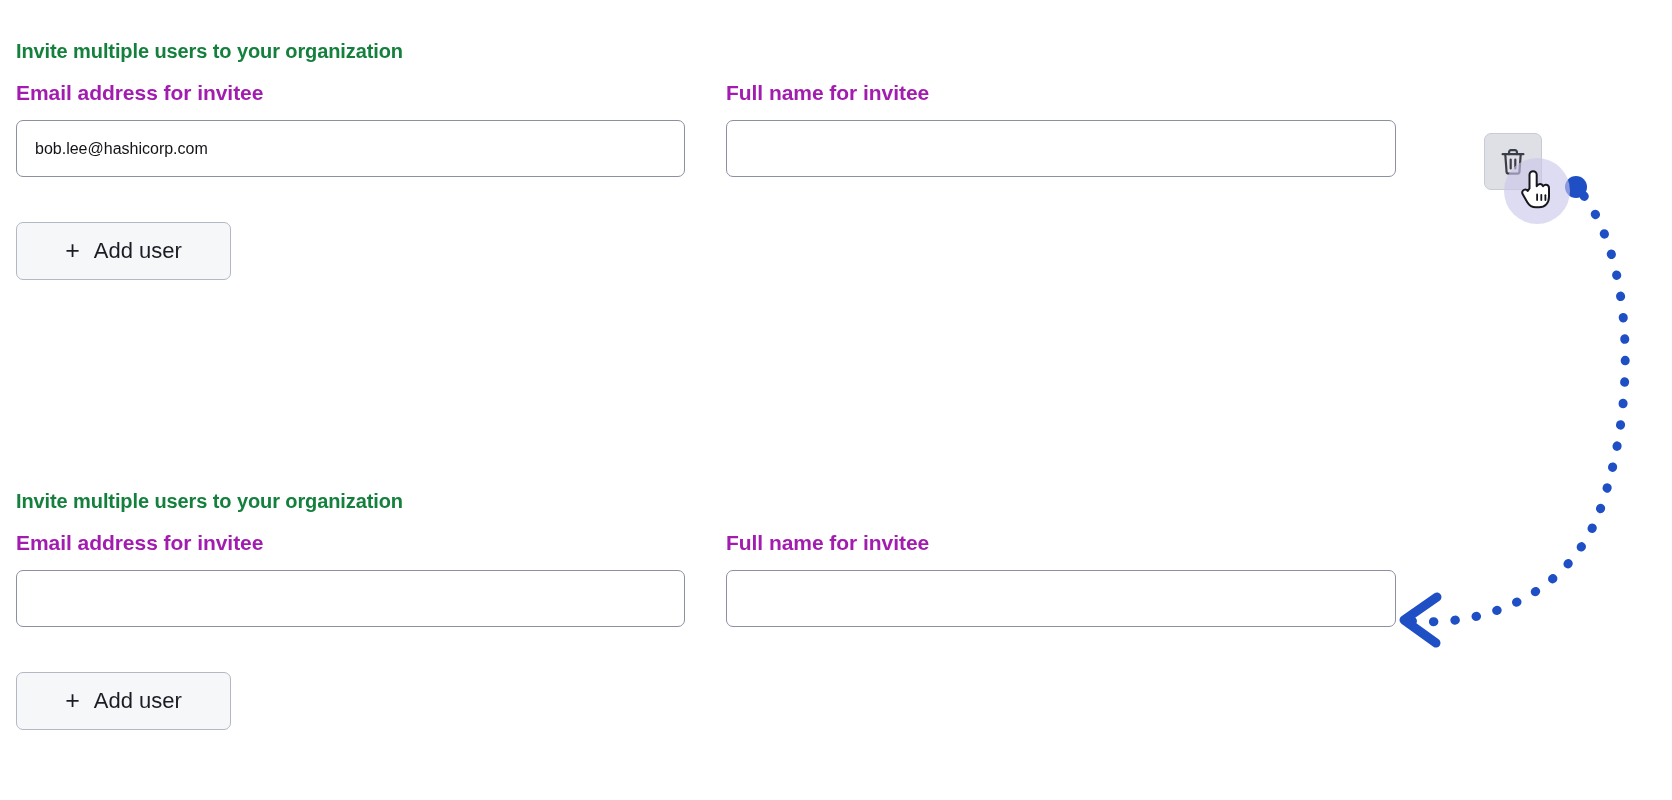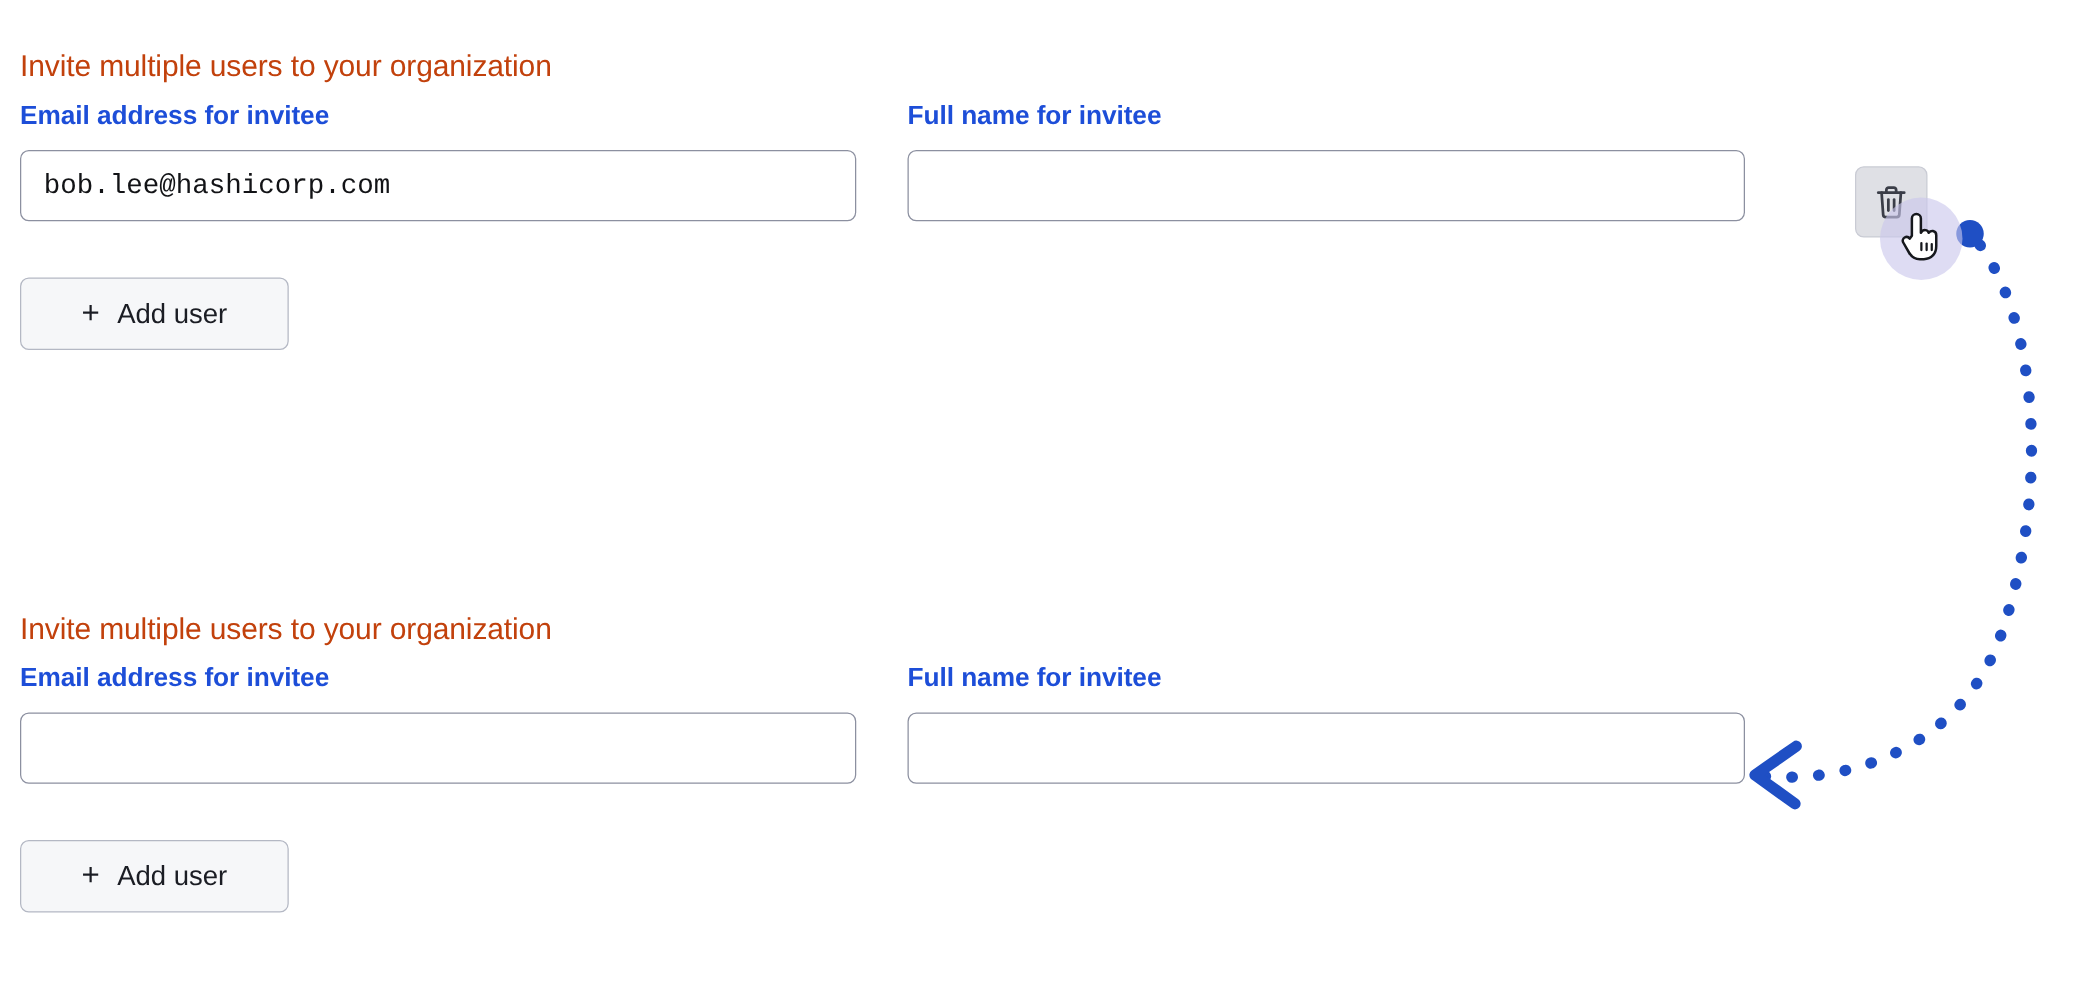--- a/index.html
+++ b/index.html
@@ -28,24 +28,24 @@
     left: 0;
     width: 1672px;
   }
   .invite-section.sec1 { top: 0px; }
   .invite-section.sec2 { top: 450px; }
 
   .section-heading {
     position: absolute;
     left: 16px;
     top: 20px;
-    font-size: 24px;
-    font-weight: normal;
+    font-size: 20px;
+    font-weight: bold;
     letter-spacing: -0.1px;
-    color: #c2410c;
+    color: #15803d;
     white-space: nowrap;
     line-height: 28px;
   }
 
   .field-row {
     position: absolute;
     left: 0;
     top: 80px;
     width: 1672px;
     height: 120px;
@@ -54,37 +54,37 @@
   .field {
     position: absolute;
     top: 0;
   }
   .field.email { left: 16px; width: 669px; }
   .field.fullname { left: 726px; width: 670px; }
 
   .field-label {
     font-size: 21px;
     font-weight: bold;
-    color: #1d4ed8;
+    color: #a21caf;
     line-height: 26px;
     letter-spacing: -0.05px;
     white-space: nowrap;
     display: block;
     margin-bottom: 14px;
   }
 
   .text-input {
     display: block;
     width: 100%;
     height: 57px;
     border: 1px solid #8c90a0;
     border-radius: 7px;
     background: #ffffff;
-    font-family: Liberation Mono, monospace;
-    font-size: 22px;
+    font-family: Liberation Sans, sans-serif;
+    font-size: 16px;
     color: #121316;
     padding: 0 18px;
     outline: none;
     line-height: 55px;
   }
   .text-input::placeholder { color: #8c90a0; }
 
   
   .delete-btn {
     position: absolute;

